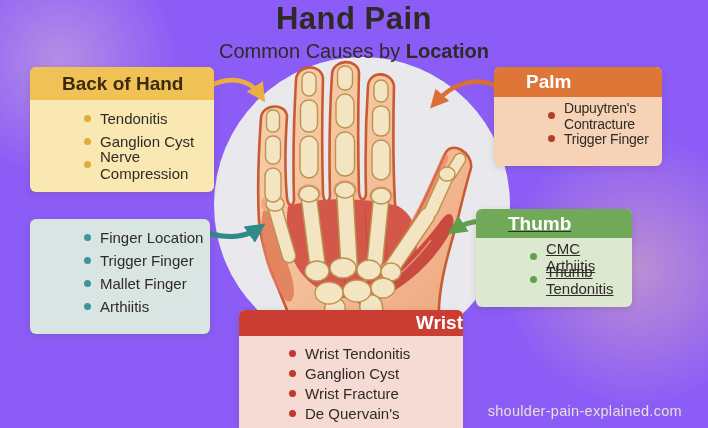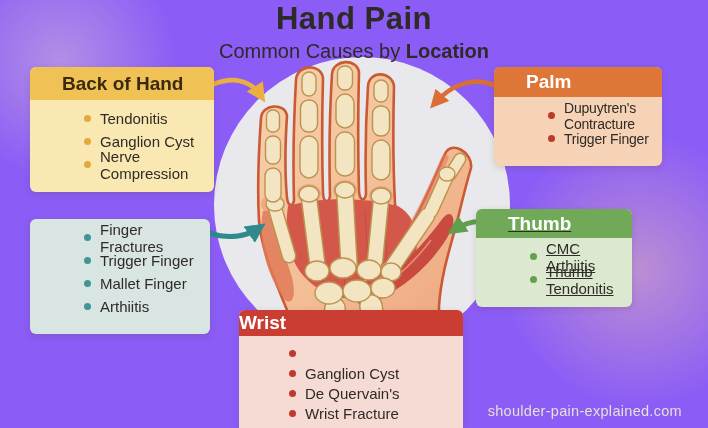--- a/index.html
+++ b/index.html
@@ -29,21 +29,21 @@
     position:absolute;z-index:5;border-radius:6px;
     box-shadow:0 2px 6px rgba(95,72,50,.20);
     background:var(--body,#eee);
   }
   .box-header{
     height:var(--hdr-h,30px);line-height:var(--hdr-h,30px);
     background:var(--hdr,#ccc);color:var(--hdr-text,#fff);
     font-weight:700;font-size:19px;padding-left:32px;
     border-radius:6px 6px 0 0;
   }
-  .infobox.center-header .box-header{padding-left:0;text-align:left;}
+  .infobox.center-header .box-header{padding-left:0;text-align:right;}
   .box-body{padding-top:7px;padding-bottom:16px;margin-left:37px;}
   .item{display:flex;align-items:center;height:23px;font-size:15px;}
   .bullet{width:7px;height:7px;border-radius:50%;background:var(--bullet,#999);
     margin-left:17px;margin-right:9px;flex:0 0 auto;}
   .infobox.tight .item{height:20px;}
   .infobox.tight .bullet{margin-left:13px;}
   .infobox.small-text .item{font-size:14px;letter-spacing:-0.2px;}
   
   .arrow{position:absolute;z-index:4;}
   .hand{position:absolute;left:233px;top:56px;z-index:2;}
@@ -226,21 +226,21 @@
           <span class="bullet"></span>
           <span class="item-text">Nerve Compression</span>
         </div>
       </div>
   </div>
 
   <div class="infobox" style="left: 30px; top: 219px; width: 180px; --hdr-h: 30px; --hdr: #3F9598; --hdr-text: #FFFFFF; --body: #D9E5E3; --bullet: #3F9598;">
     <div class="box-body">
         <div class="item">
           <span class="bullet"></span>
-          <span class="item-text">Finger Fractures</span>
+          <span class="item-text">Finger Location</span>
         </div>
         <div class="item">
           <span class="bullet"></span>
           <span class="item-text">Trigger Finger</span>
         </div>
         <div class="item">
           <span class="bullet"></span>
           <span class="item-text">Mallet Finger</span>
         </div>
         <div class="item">
@@ -276,30 +276,31 @@
           <span class="item-text">Thumb Tendonitis</span>
         </div>
       </div>
   </div>
 
   <div class="infobox center-header tight" style="left: 239px; top: 310px; width: 224px; height: 118px; --hdr-h: 26px; border-radius: 6px 6px 0px 0px; --hdr: #C93D33; --hdr-text: #FFFFFF; --body: #F6DBD4; --bullet: #C0392E;">
     <div class="box-header">Wrist</div>
     <div class="box-body">
         <div class="item">
           <span class="bullet"></span>
+          <span class="item-text">Wrist Tendonitis</span>
         </div>
         <div class="item">
           <span class="bullet"></span>
           <span class="item-text">Ganglion Cyst</span>
         </div>
         <div class="item">
           <span class="bullet"></span>
+          <span class="item-text">Wrist Fracture</span>
+        </div>
+        <div class="item">
+          <span class="bullet"></span>
           <span class="item-text">De Quervain's</span>
-        </div>
-        <div class="item">
-          <span class="bullet"></span>
-          <span class="item-text">Wrist Fracture</span>
         </div>
       </div>
   </div>
 
   <div class="watermark">shoulder-pain-explained.com</div>
 </div>
 
 </body></html>

